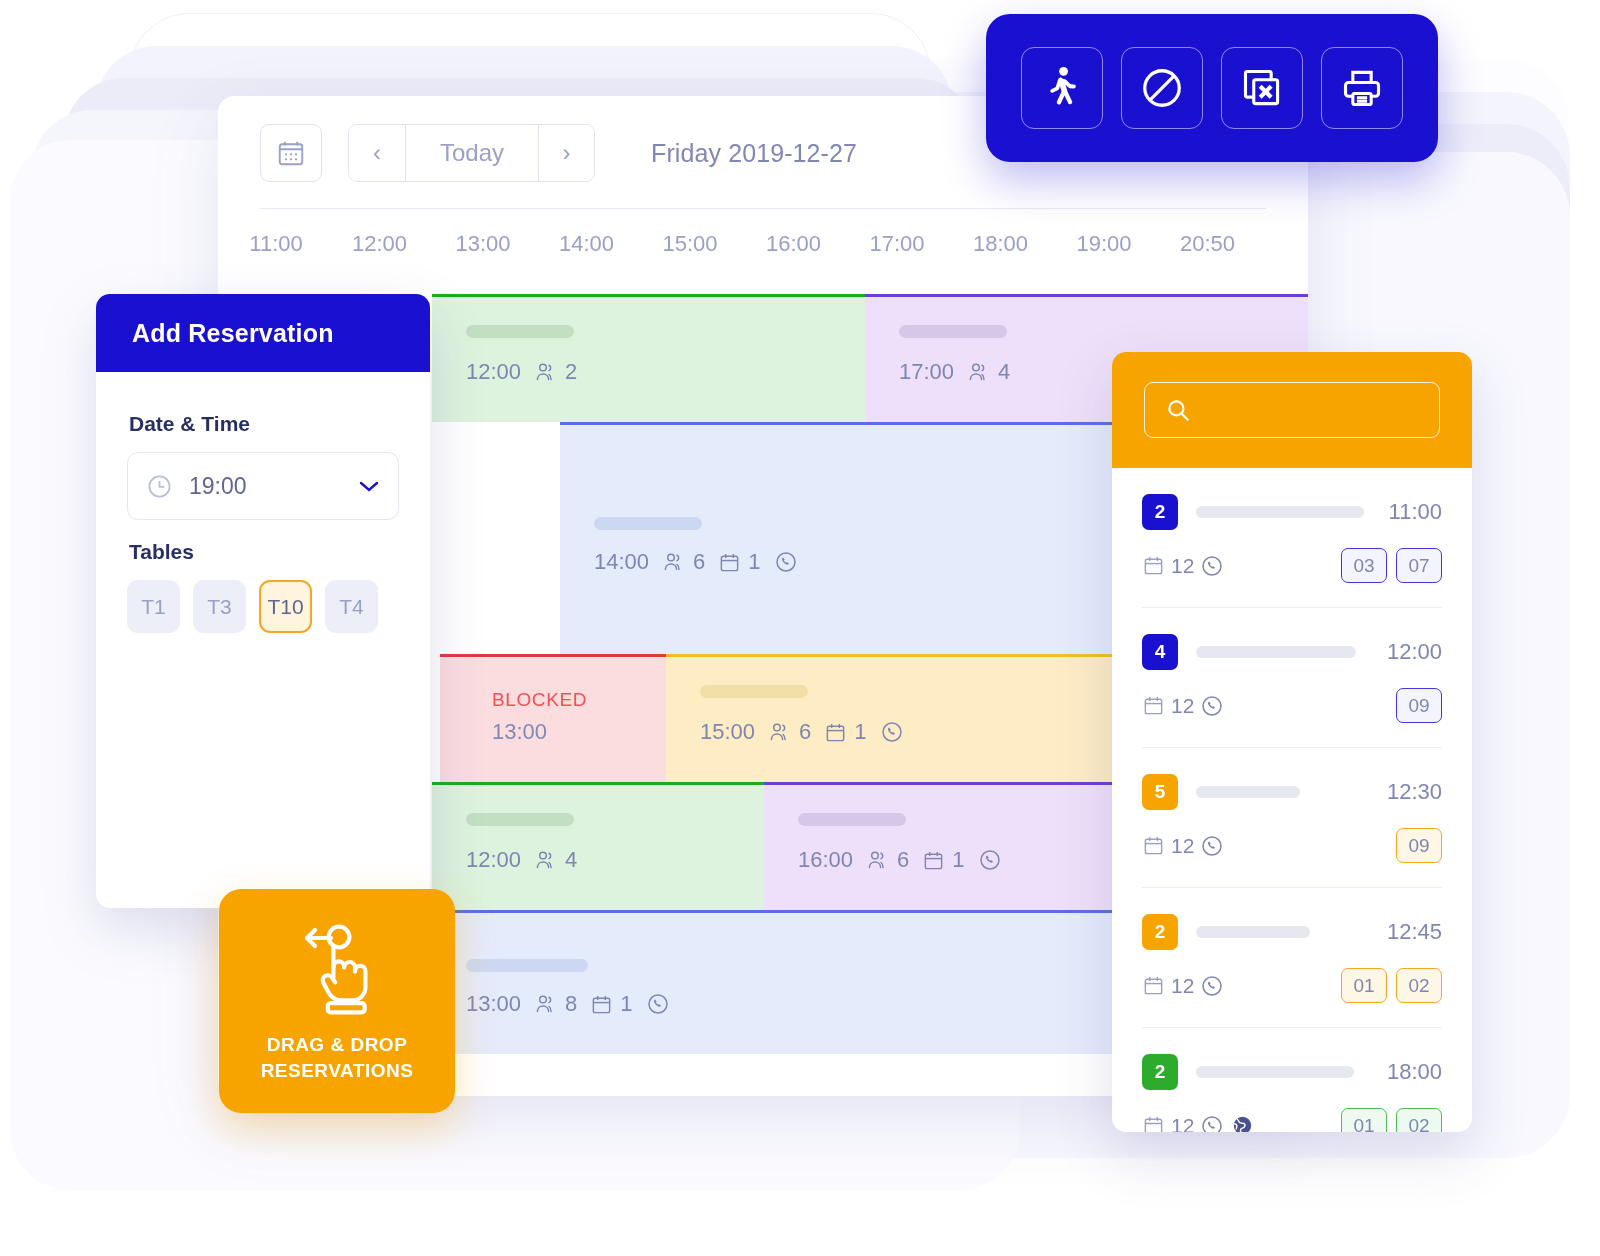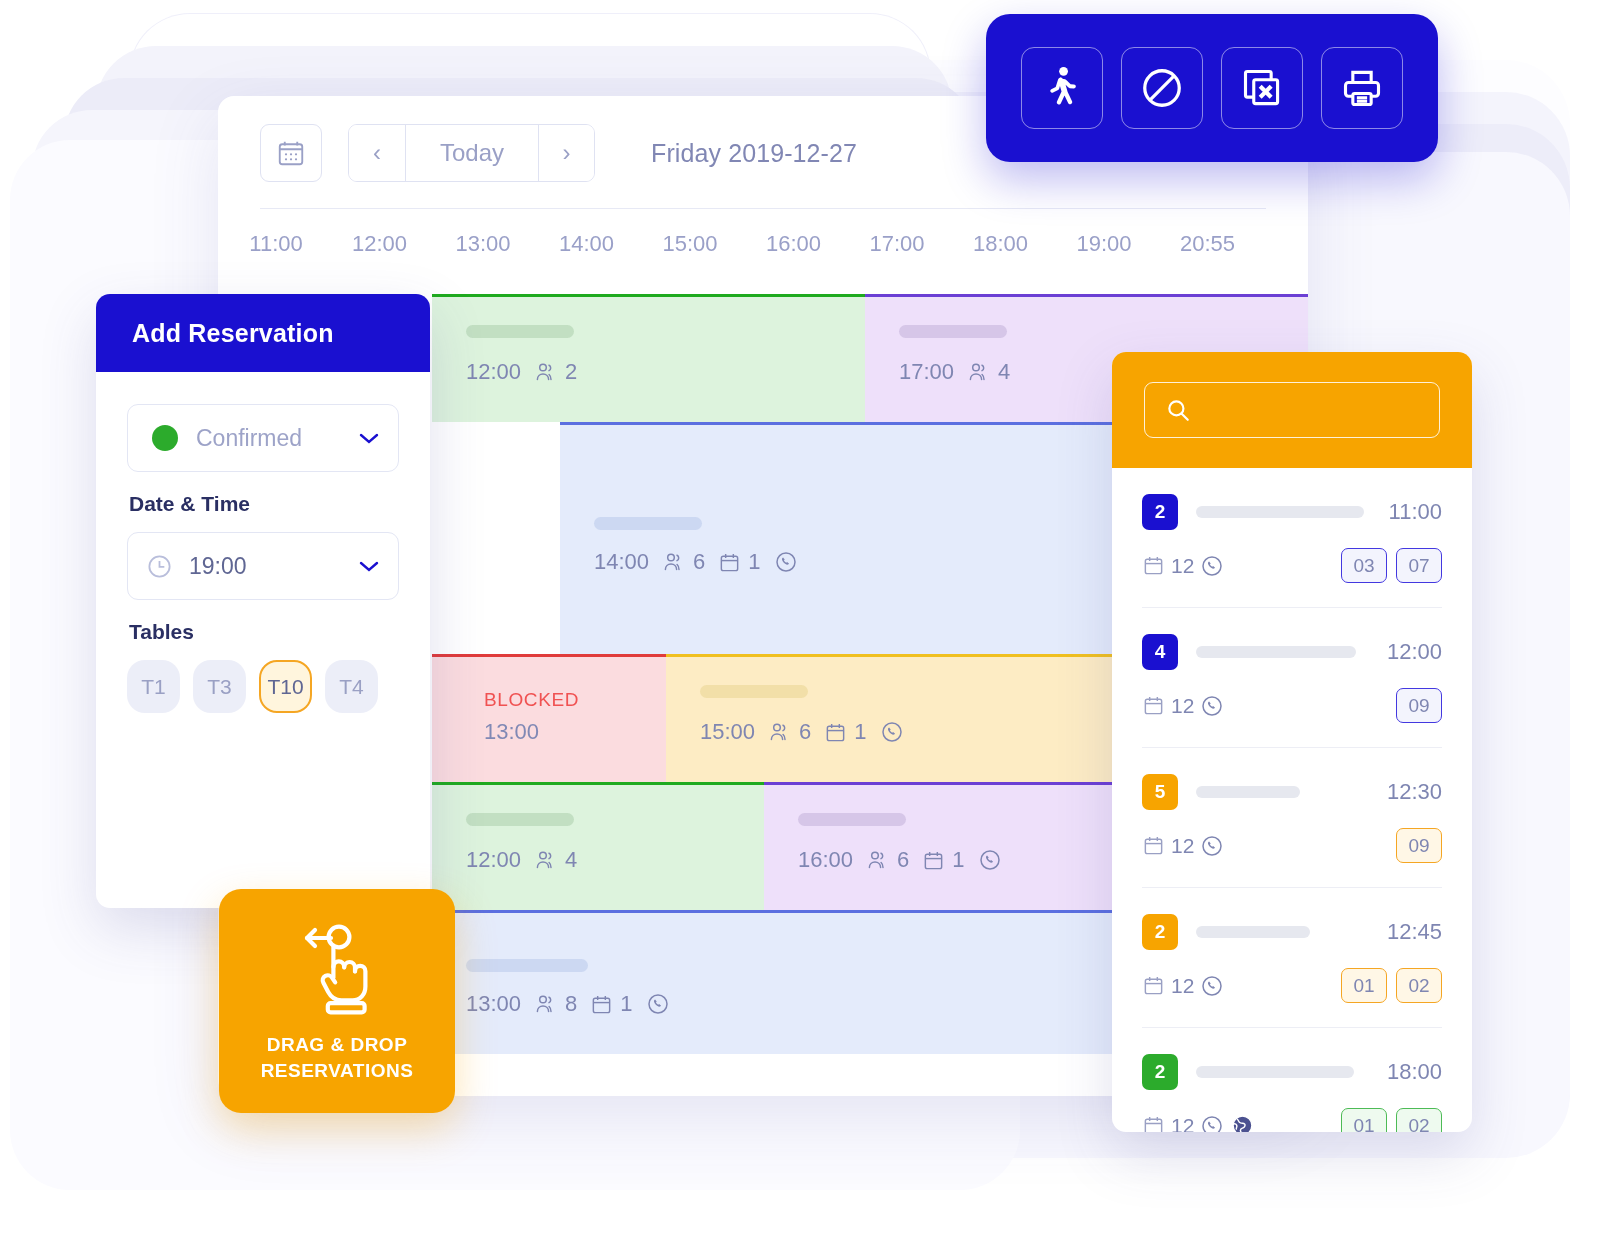--- a/index.html
+++ b/index.html
@@ -125,21 +125,21 @@
     margin-bottom: 20px;
   }
   .dot { width: 26px; height: 26px; border-radius: 50%; background: #2cab2c; margin: 0 18px 0 6px; }
   .field .val { font-size: 23px; color: #9da3c8; }
   .field .val.dark { color: #5f6693; }
   .chev { margin-left: auto; color: #1a10d0; font-size: 20px; }
   .sec-label { font-size: 21px; font-weight: bold; color: #2a2f63; margin: 8px 0 16px 2px; }
   .field .fico { margin-right: 16px; color: #b9bedb; display: flex; }
   #tables-row { display: flex; gap: 13px; margin-top: 4px; }
   .tchip {
-    width: 53px; height: 53px; border-radius: 18px; background: #eceef8;
+    width: 53px; height: 53px; border-radius: 11px; background: #eceef8;
     display: flex; align-items: center; justify-content: center;
     font-size: 21px; color: #9aa0c4;
   }
   .tchip.sel { background: #fff5dd; border: 2px solid #f5a623; color: #5f6693; }
 
   
   #dnd-badge {
     position: absolute; left: 219px; top: 889px;
     width: 236px; height: 224px;
     background: #f7a400; border-radius: 22px;
@@ -230,21 +230,21 @@
     <div id="time-axis">
         <span style="left: 58px;">11:00</span>
         <span style="left: 161.5px;">12:00</span>
         <span style="left: 265px;">13:00</span>
         <span style="left: 368.5px;">14:00</span>
         <span style="left: 472px;">15:00</span>
         <span style="left: 575.5px;">16:00</span>
         <span style="left: 679px;">17:00</span>
         <span style="left: 782.5px;">18:00</span>
         <span style="left: 886px;">19:00</span>
-        <span style="left: 989.5px;">20:55</span>
+        <span style="left: 989.5px;">20:50</span>
       </div>
 
     <div id="grid">
         <div class="row" style="top: 0px; height: 128px;">
           <div class="blk" style="left: 0px; width: 433px; background: rgb(221, 243, 221); border-top-color: rgb(31, 170, 31);">
             <div class="namebar" style="top:28px;width:108px;background:#c2dfc2"></div>
             <div class="meta" style="top:62px">
               <span class="pair">12:00</span>
               <span class="pair">
                  <span class="ico">
@@ -295,21 +295,21 @@
               <span class="ico">
                 <svg width="24" height="24" viewBox="0 0 24 24" fill="none" stroke="#7f86b2" stroke-width="1.5">
 <circle cx="12" cy="12" r="9"></circle>
 <path d="M8.4 8.1c-.5.5-.6 1.3-.3 2 .8 1.9 2.4 3.6 4.4 4.5.7.3 1.5.2 2-.3l.6-.6-2-1.6-.9.7a6.8 6.8 0 01-2.3-2.4l.8-.8-1.6-2z" fill="#7f86b2" stroke="none"></path>
                 </svg>
               </span>
             </div>
           </div>
         </div>
         <div class="row" style="top: 360px; height: 128px;">
-          <div class="blk" style="left: 0px; width: 234px; background: rgb(251, 220, 223); border-top-color: rgb(224, 59, 59);">
+          <div class="blk" style="left: 8px; width: 234px; background: rgb(251, 220, 223); border-top-color: rgb(224, 59, 59);">
             <div class="blocked-label">BLOCKED</div>
             <div class="blocked-time">13:00</div>
           </div>
           <div class="blk" style="left: 234px; width: 642px; background: rgb(253, 236, 196); border-top-color: rgb(240, 192, 32);">
             <div class="namebar" style="top:28px;width:108px;background:#f2dfa8"></div>
             <div class="meta" style="top:62px">
               <span class="pair">15:00</span>
               <span class="pair">
                  <span class="ico">
                   <svg width="24" height="24" viewBox="0 0 24 24" fill="none" stroke="#7f86b2" stroke-width="1.5" stroke-linecap="round">
@@ -447,29 +447,20 @@
           <path d="M9.2 17.3h5.6M9.2 19.2h5.6"></path>
         </svg>
       </span>
     </div>
   </div>
 
   <div id="add-panel">
     <div id="add-header">Add Reservation</div>
     <div id="add-body">
 
-      <div class="field">
-        <span class="dot"></span>
-        <span class="val">Confirmed</span>
-        <span class="chev">
-          <svg width="22" height="14" viewBox="0 0 22 14" fill="none" stroke="#1a10d0" stroke-width="2.4" stroke-linecap="round">
-            <path d="M3 4l8 7 8-7"></path>
-          </svg>
-        </span>
-      </div>
 
       <div class="sec-label">Date &amp; Time</div>
 
 
       <div class="field">
         <span class="fico">
           <svg width="27" height="27" viewBox="0 0 24 24" fill="none" stroke="#b9bedb" stroke-width="1.6">
             <circle cx="12" cy="12" r="9"></circle>
               <path d="M12 7v5.4h4.3"></path>
           </svg>

